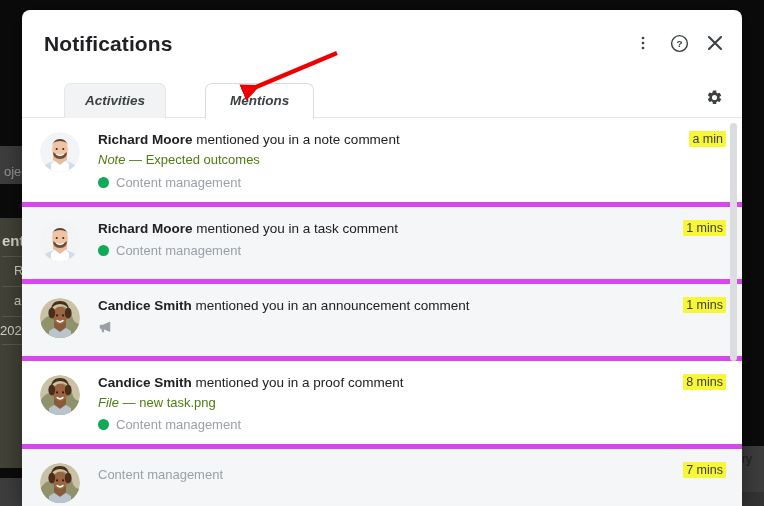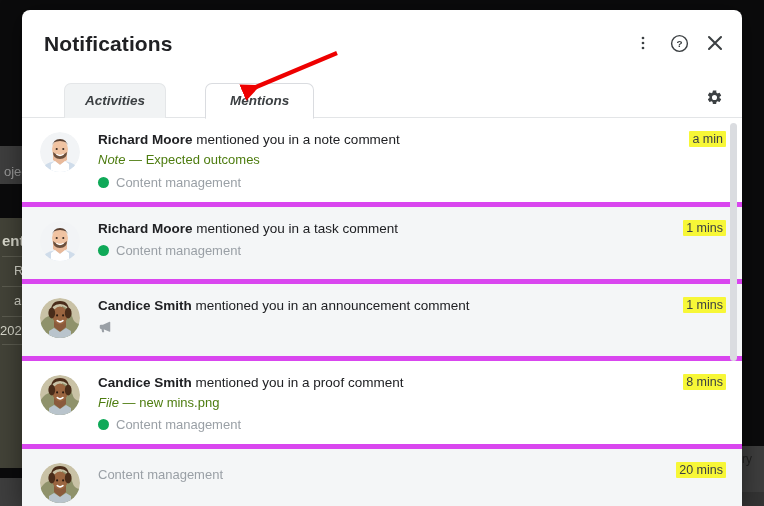--- a/index.html
+++ b/index.html
@@ -404,21 +404,21 @@
             <ellipse cx="11.8" cy="15" rx="3.4" ry="5.4" fill="#4a2d1a"></ellipse>
             <ellipse cx="28.2" cy="15" rx="3.4" ry="5.4" fill="#4a2d1a"></ellipse>
             <circle cx="17.1" cy="17.4" r="1.05" fill="#2b1a10"></circle>
             <circle cx="23.1" cy="17.4" r="1.05" fill="#2b1a10"></circle>
             <path d="M17.3 22.6 q2.8 2.4 5.6 0" stroke="#fff" stroke-width="1.6" fill="none" stroke-linecap="round"></path>
             <path d="M20 34 l-6-4 -5 3 v7 h22 v-7 l-5-3 Z" fill="#b9c4cc"></path>
           </svg>
         </div>
         <div class="notif-body">
           <div class="notif-title"><span class="who">Candice Smith</span><span> mentioned you in a proof comment</span></div>
-          <div class="notif-sub"><span class="kind">File</span><span> — new mins.png</span></div>
+          <div class="notif-sub"><span class="kind">File</span><span> — new task.png</span></div>
           <div class="notif-meta">
             <span class="dot-green"></span>
             <span>Content management</span>
           </div>
         </div>
         <div class="notif-time highlight">8 mins</div>
       </div>
       <div class="notif-row shaded">
         <div class="avatar">
           <svg viewBox="0 0 40 40" aria-hidden="true">
@@ -433,21 +433,21 @@
             <circle cx="23.1" cy="17.4" r="1.05" fill="#2b1a10"></circle>
             <path d="M17.3 22.6 q2.8 2.4 5.6 0" stroke="#fff" stroke-width="1.6" fill="none" stroke-linecap="round"></path>
             <path d="M20 34 l-6-4 -5 3 v7 h22 v-7 l-5-3 Z" fill="#b9c4cc"></path>
           </svg>
         </div>
         <div class="notif-body">
           <div class="notif-meta">
             <span>Content management</span>
           </div>
         </div>
-        <div class="notif-time highlight">20 mins</div>
+        <div class="notif-time highlight">7 mins</div>
       </div>
       <div id="list-scrollbar">
       <div id="list-scrollbar-thumb"></div>
     </div>
   </div>
 
 </div>
 
 <svg id="pointer-arrow" viewBox="0 0 130 70">
   <defs>

